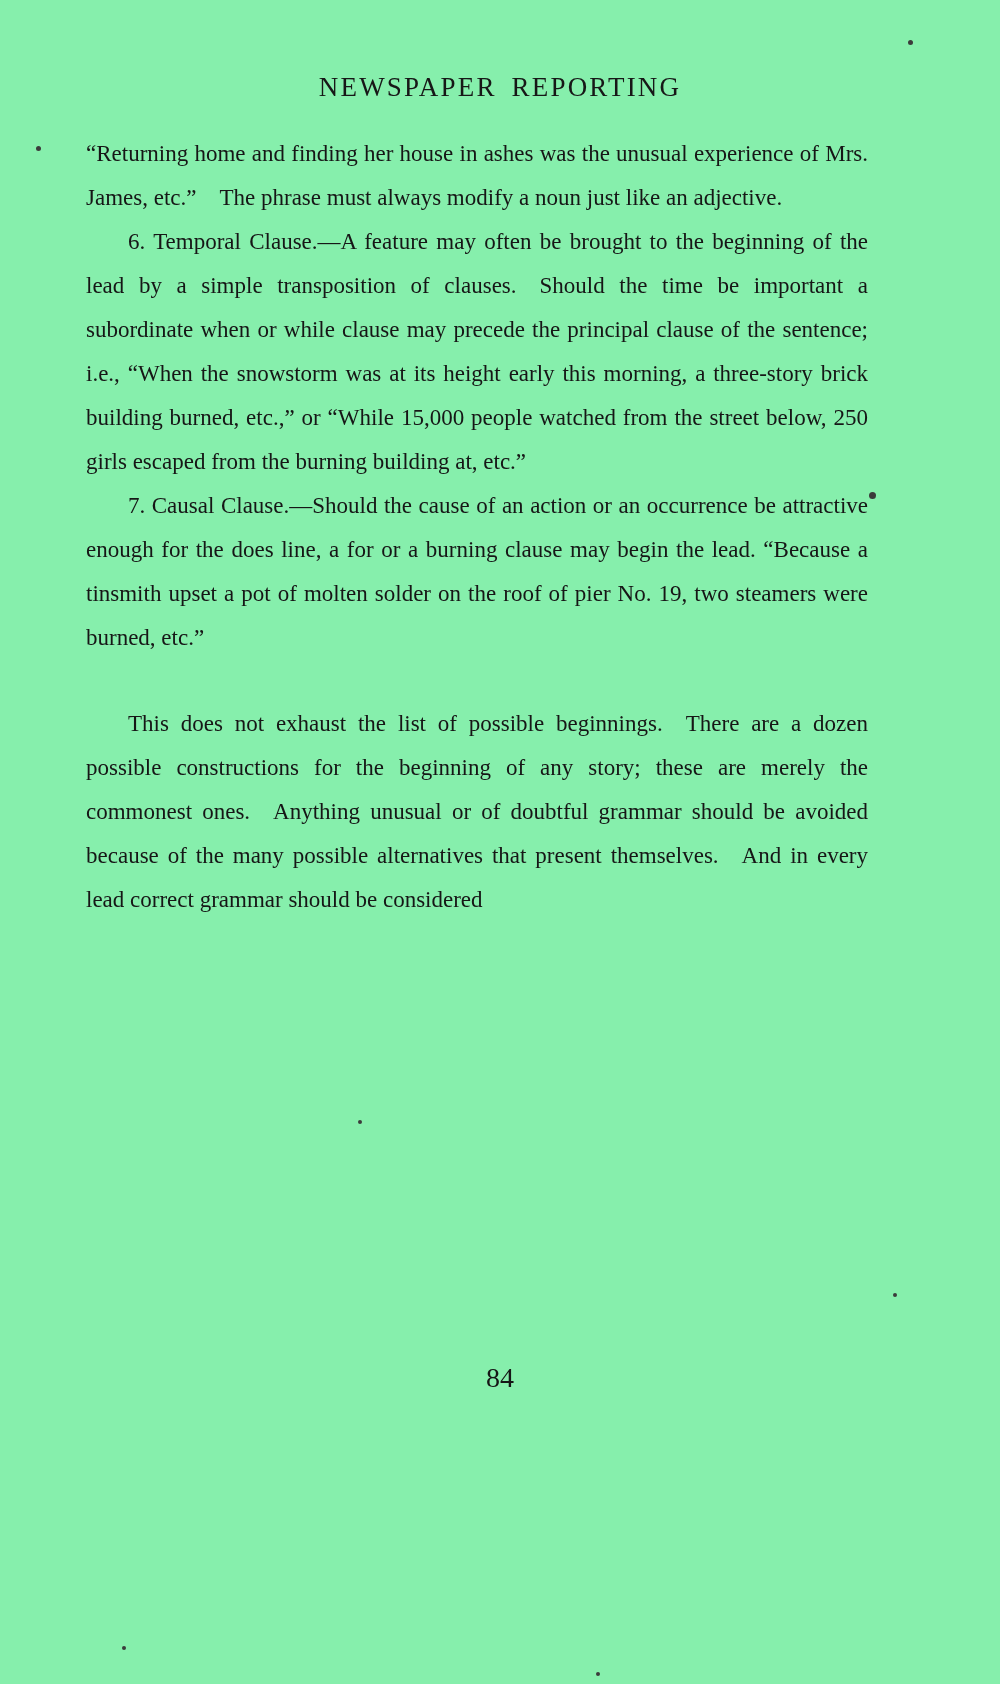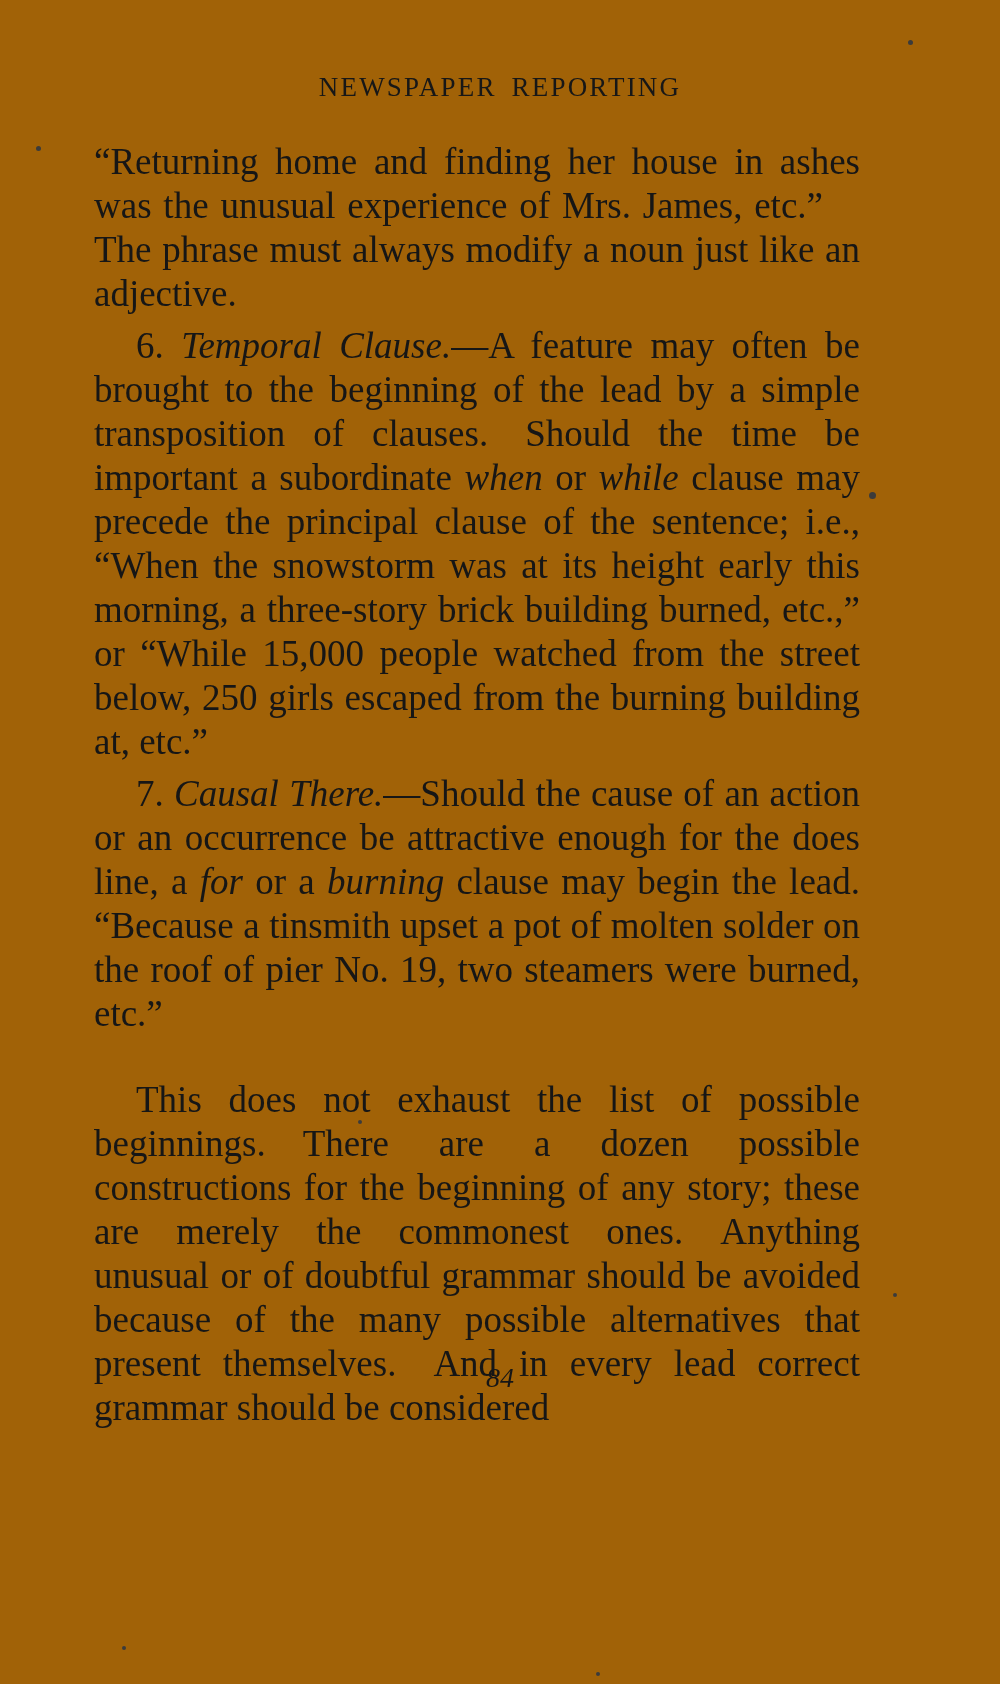--- a/index.html
+++ b/index.html
@@ -11,66 +11,64 @@
     width: 1000px;
     height: 1684px;
     position: relative;
     font-family: "Liberation Serif", serif;
     color: #1a1a1a;
     overflow: hidden;
   }
   .page {
     position: absolute;
     inset: 0;
-    background: #a16207;
+    background: #86efac;
   }
   .running-head {
     position: absolute;
     top: 72px;
     left: 0;
     right: 0;
     text-align: center;
     font-size: 27px;
     letter-spacing: 2.2px;
     word-spacing: 6px;
     color: #171717;
   }
   .body-col {
     position: absolute;
     top: 132px;
     left: 86px;
     width: 782px;
   }
   p {
-    margin: 8px;
-    font-size: 37px;
+    margin: 0;
+    font-size: 23px;
     line-height: 44px;
     text-align: justify;
     text-justify: inter-word;
     color: #161616;
     hyphens: manual;
   }
   p.indent {
     text-indent: 42px;
   }
   p.block-gap {
     margin-top: 42px;
   }
   .it {
-    font-style: italic;
   }
   .folio {
     position: absolute;
     top: 1362px;
     left: 0;
     right: 0;
     text-align: center;
     font-size: 28px;
     color: #161616;
-    font-style: italic;
   }
   .speck {
     position: absolute;
     background: #3b3b3b;
     border-radius: 50%;
   }
   .speck.s1 { left: 36px;  top: 146px; width: 5px;  height: 5px; }
   .speck.s2 { left: 869px; top: 492px; width: 7px;  height: 7px; }
   .speck.s3 { left: 908px; top: 40px;  width: 5px;  height: 5px; }
   .speck.s4 { left: 893px; top: 1293px;width: 4px;  height: 4px; }
@@ -89,21 +87,21 @@
 
     <p class="para-1">“Returning home and finding her house in ashes was the unusual experience of Mrs. James, etc.” The phrase must always modify a noun just like an adjective.</p>
 
     <p class="indent">
       <span>6.</span>
       <span class="it">Temporal  Clause.</span><span>—A feature may often be brought to the beginning of the lead by a simple transposition of clauses. Should the time be important a subordinate </span><span class="it">when</span><span> or </span><span class="it">while</span><span> clause may precede the principal clause of the sentence; i.e., “When the snowstorm was at its height early this morning, a three-story brick building burned, etc.,” or “While 15,000 people watched from the street below, 250 girls escaped from the burning building at, etc.”</span>
     </p>
 
     <p class="indent">
       <span>7.</span>
-      <span class="it">Causal  There.</span><span>—Should the cause of an action or an occurrence be attractive enough for the does line, a </span><span class="it">for</span><span> or a </span><span class="it">burning</span><span> clause may begin the lead. “Because a tinsmith upset a pot of molten solder on the roof of pier No. 19, two steamers were burned, etc.”</span>
+      <span class="it">Causal  Clause.</span><span>—Should the cause of an action or an occurrence be attractive enough for the does line, a </span><span class="it">for</span><span> or a </span><span class="it">burning</span><span> clause may begin the lead. “Because a tinsmith upset a pot of molten solder on the roof of pier No. 19, two steamers were burned, etc.”</span>
     </p>
 
     <p class="indent block-gap">This does not exhaust the list of possible beginnings. There are a dozen possible constructions for the beginning of any story; these are merely the commonest ones. Anything unusual or of doubtful grammar should be avoided because of the many possible alternatives that present themselves. And in every lead correct grammar should be considered</p>
   </div>
 
   <div class="folio">84</div>
 
   <span class="speck s1"></span>
   <span class="speck s2"></span>
   <span class="speck s3"></span>

